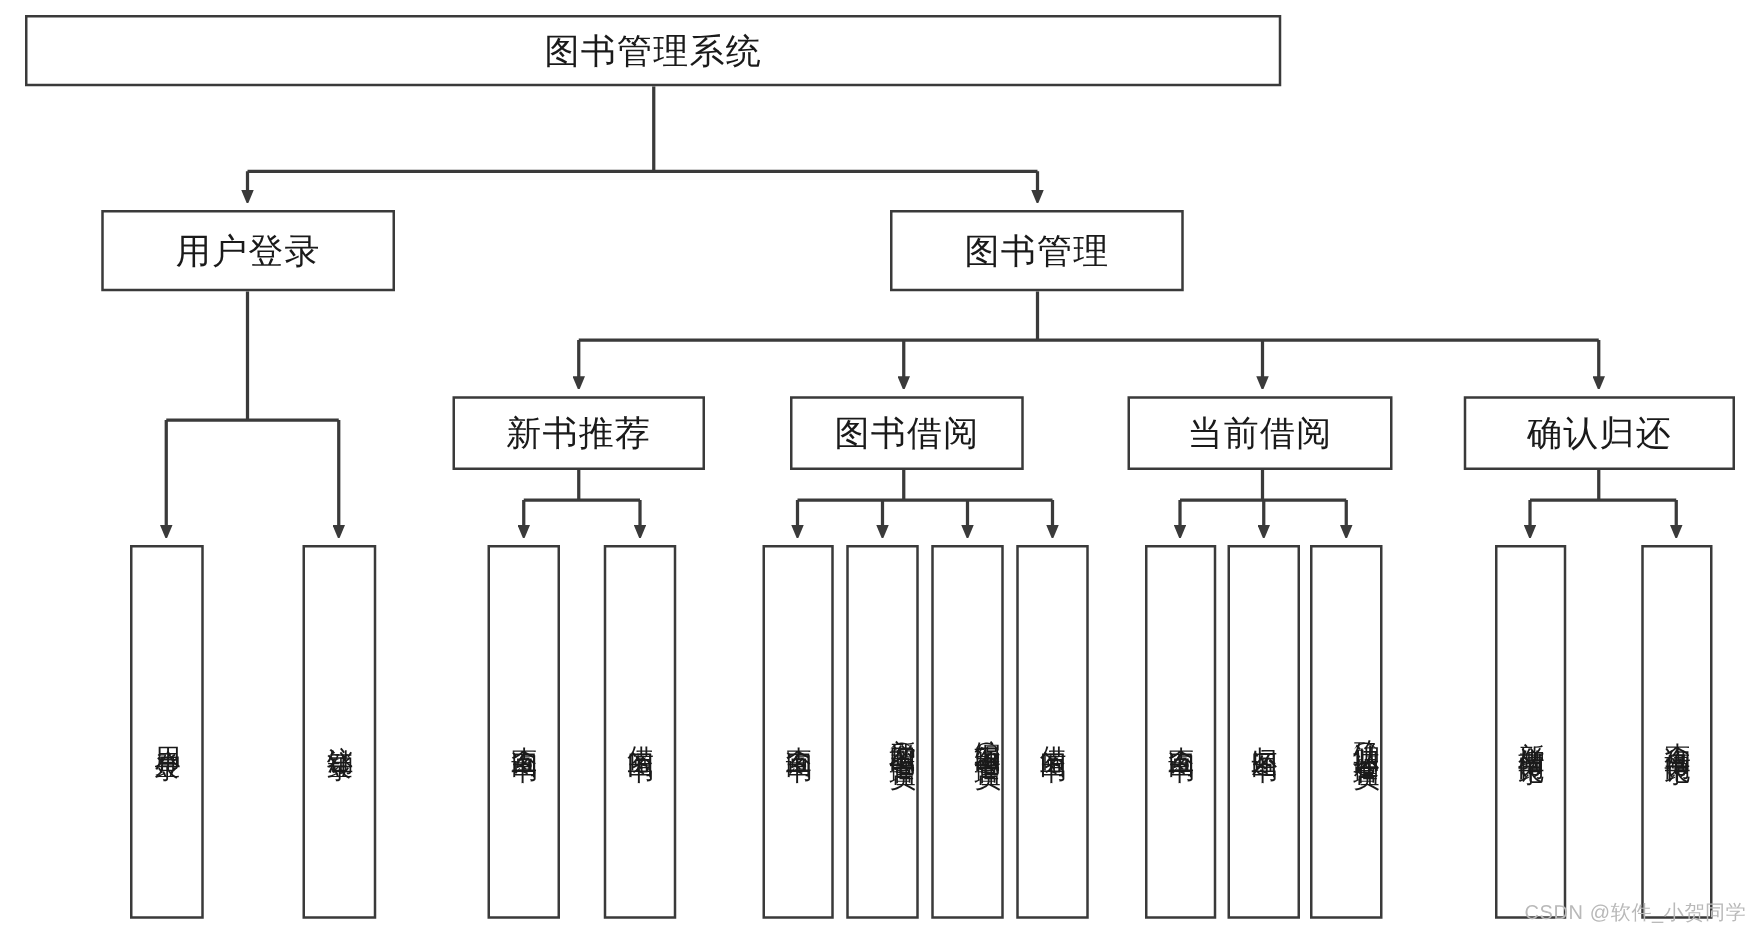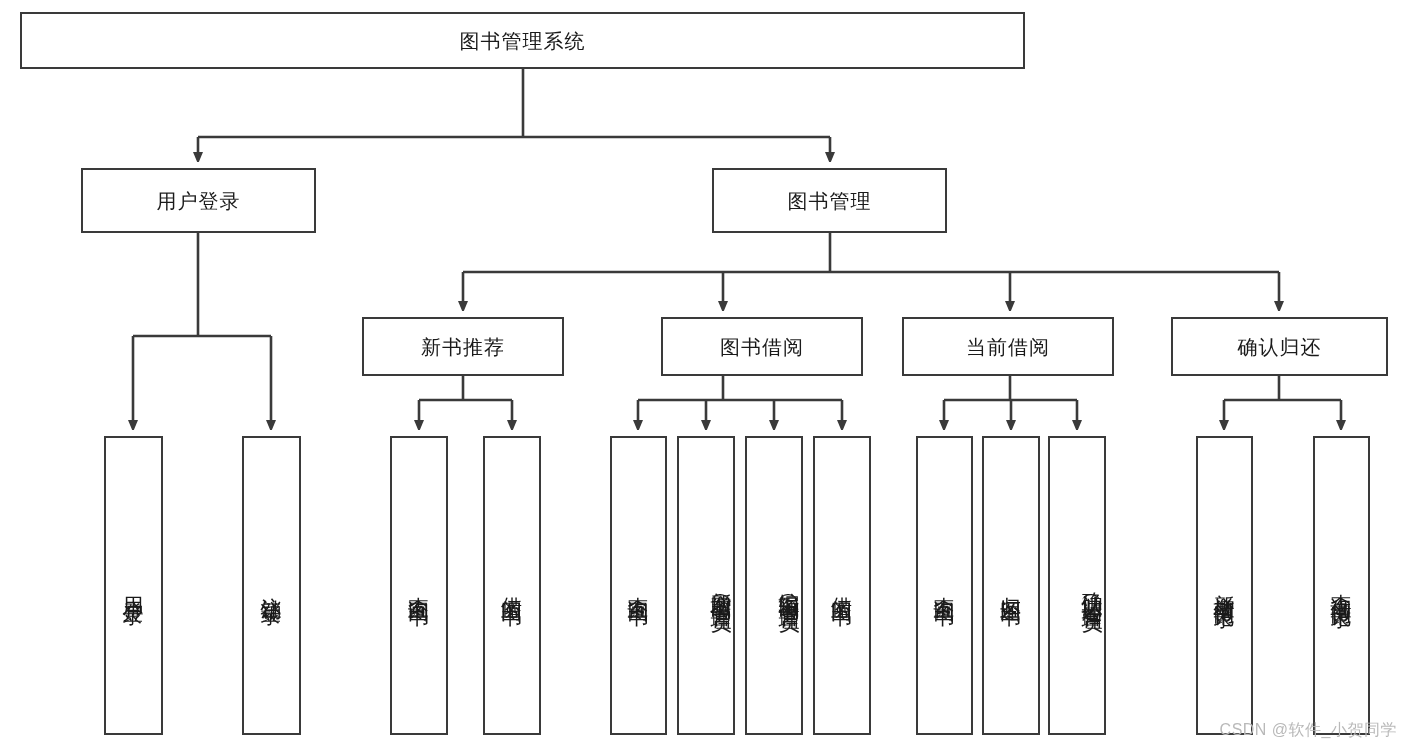--- a/index.html
+++ b/index.html
@@ -31,21 +31,21 @@
     background: #ffffff;
     border: 2px solid #3a3a3a;
     display: flex;
     align-items: center;
     justify-content: center;
     color: #1a1a1a;
     text-align: center;
     z-index: 2;
   }
   .node.h {
-    font-size: 20px;
+    font-size: 28px;
     letter-spacing: 1px;
     line-height: 1.2;
   }
   .node.v {
     writing-mode: vertical-rl;
     text-orientation: upright;
     font-size: 21px;
     letter-spacing: 3px;
     align-items: flex-start;
     justify-content: center;
@@ -133,21 +133,21 @@
   <div class="node h" style="left:81px; top:168px; width:235px; height:65px;">
     <span class="node-label">用户登录</span>
   </div>
   <div class="node h" style="left:712px; top:168px; width:235px; height:65px;">
     <span class="node-label">图书管理</span>
   </div>
 
   <div class="node h" style="left:362px; top:317px; width:202px; height:59px;">
     <span class="node-label">新书推荐</span>
   </div>
-  <div class="node h" style="left:661px; top:317px; width:202px; height:59px;">
+  <div class="node h" style="left:632px; top:317px; width:187px; height:59px;">
     <span class="node-label">图书借阅</span>
   </div>
   <div class="node h" style="left:902px; top:317px; width:212px; height:59px;">
     <span class="node-label">当前借阅</span>
   </div>
   <div class="node h" style="left:1171px; top:317px; width:217px; height:59px;">
     <span class="node-label">确认归还</span>
   </div>
 
   <div class="node v mid" style="left:104px; top:436px; width:59px; height:299px;">

